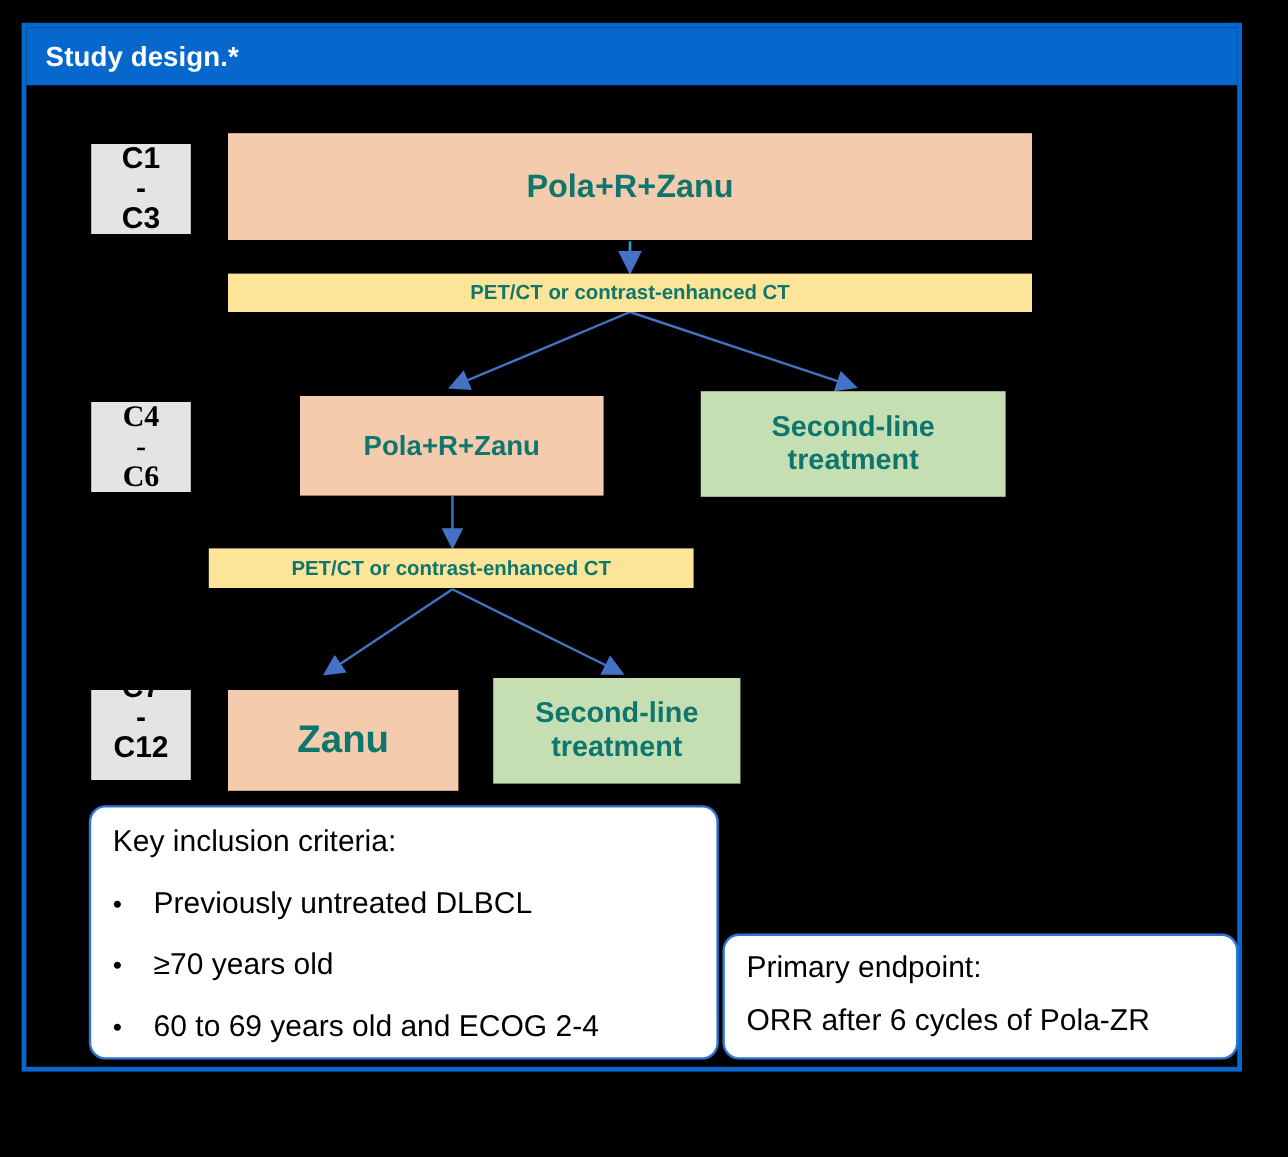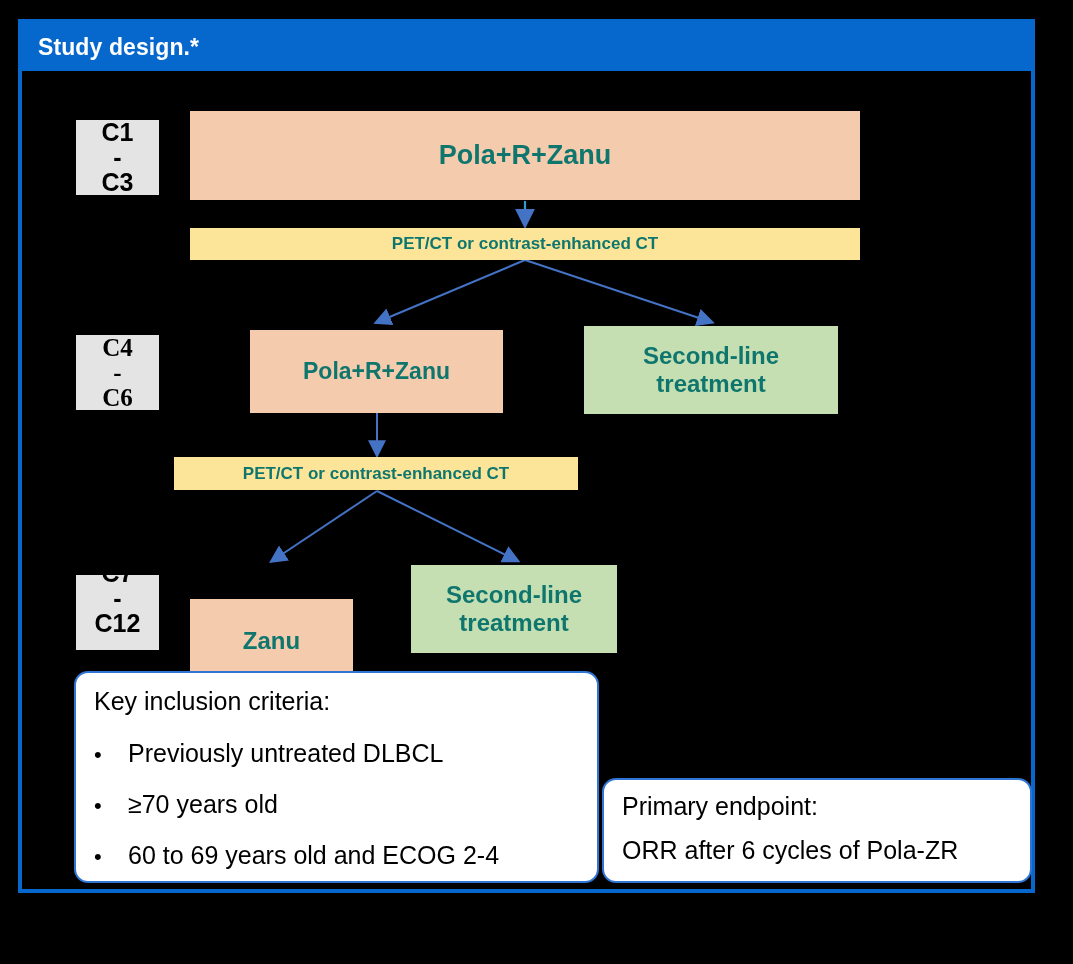--- a/index.html
+++ b/index.html
@@ -180,21 +180,21 @@
     </div>
 
     <div class="abox scanbox" style="left:152px; top:434px; width:404px; height:33px; font-size:17px;">PET/CT or contrast-enhanced CT</div>
 
     <div class="abox cyclebox" style="left:54px; top:552px; width:83px; height:75px;">
       <span style="position:relative; top:-14px;">C7</span>
       <span style="position:relative; top:-14px;">-</span>
       <span style="position:relative; top:-14px;">C12</span>
     </div>
 
-    <div class="abox treatbox" style="left:168px; top:576px; width:163px; height:84px; font-size:24px;">Zanu</div>
+    <div class="abox treatbox" style="left:168px; top:552px; width:192px; height:84px; font-size:32px;">Zanu</div>
 
     <div class="abox secondbox" style="left:389px; top:542px; width:206px; height:88px; font-size:24px; flex-direction:column;">
       <span>Second-line</span>
       <span>treatment</span>
     </div>
 
     <div class="callout" style="left:52px; top:648px; width:525px; height:212px;">
       <div class="callout-title" style="left:18px; top:14px;">Key inclusion criteria:</div>
 
       <div class="bullet-row" style="left:18px; top:66px;">

